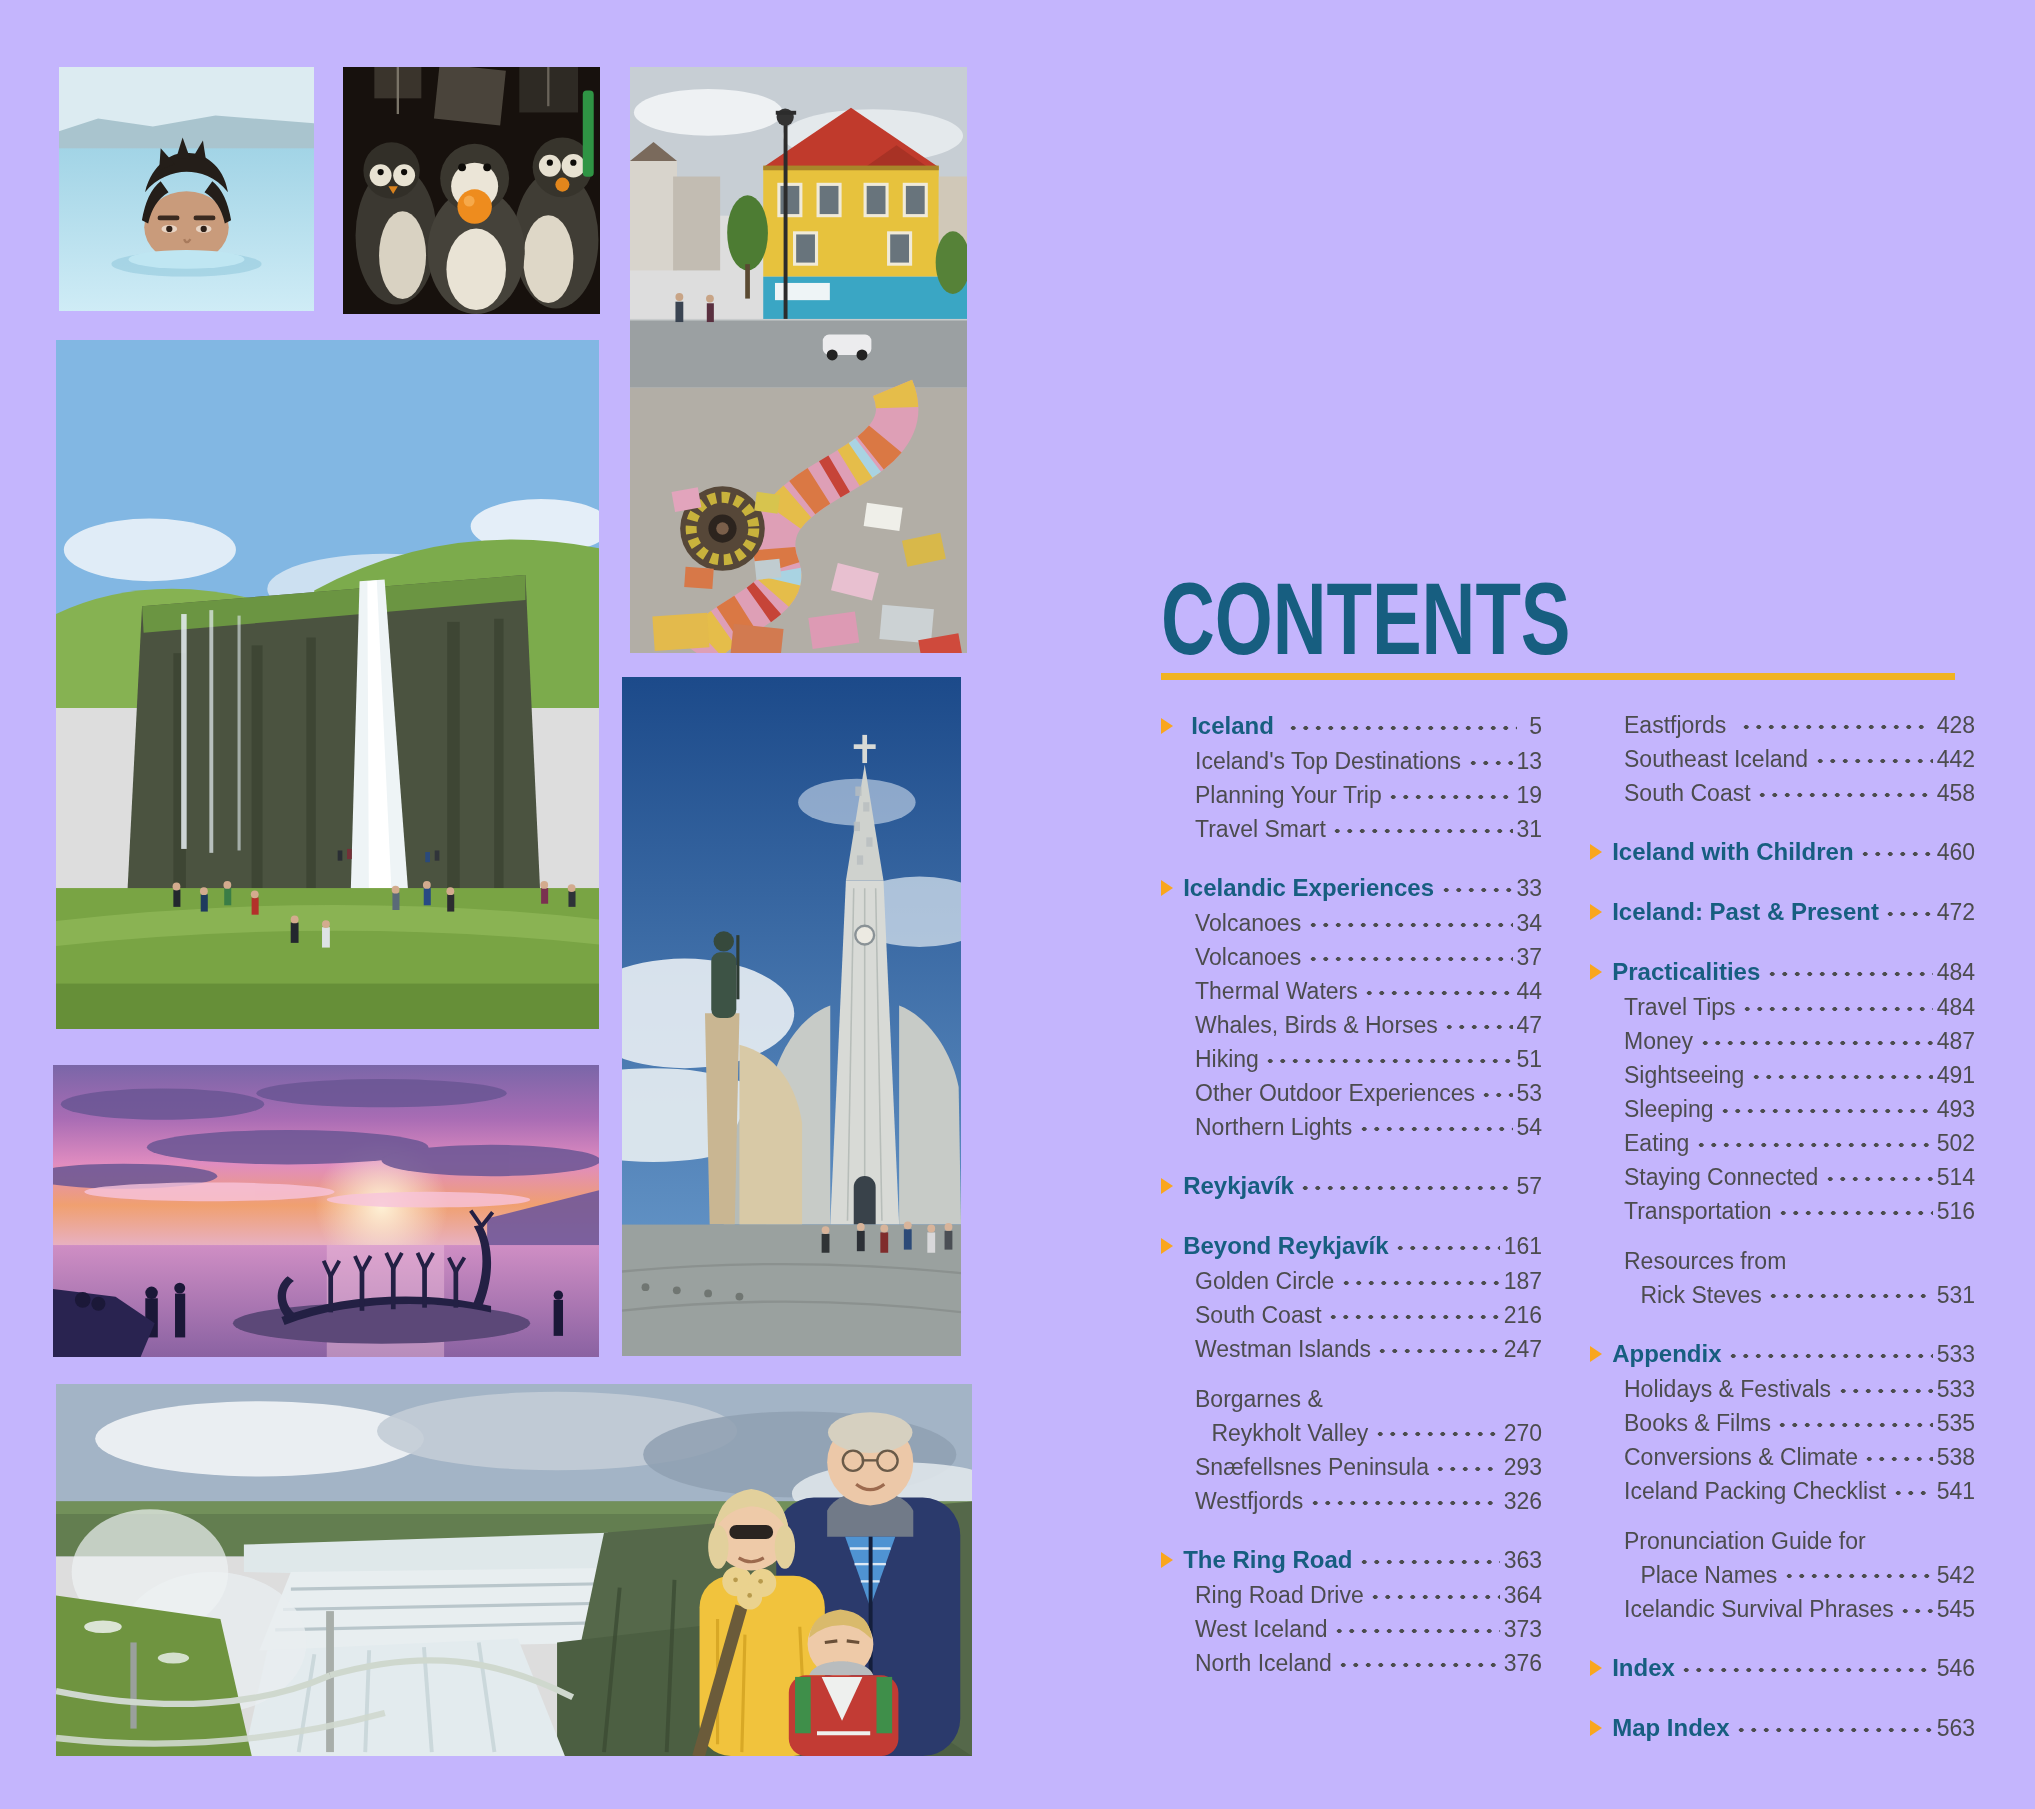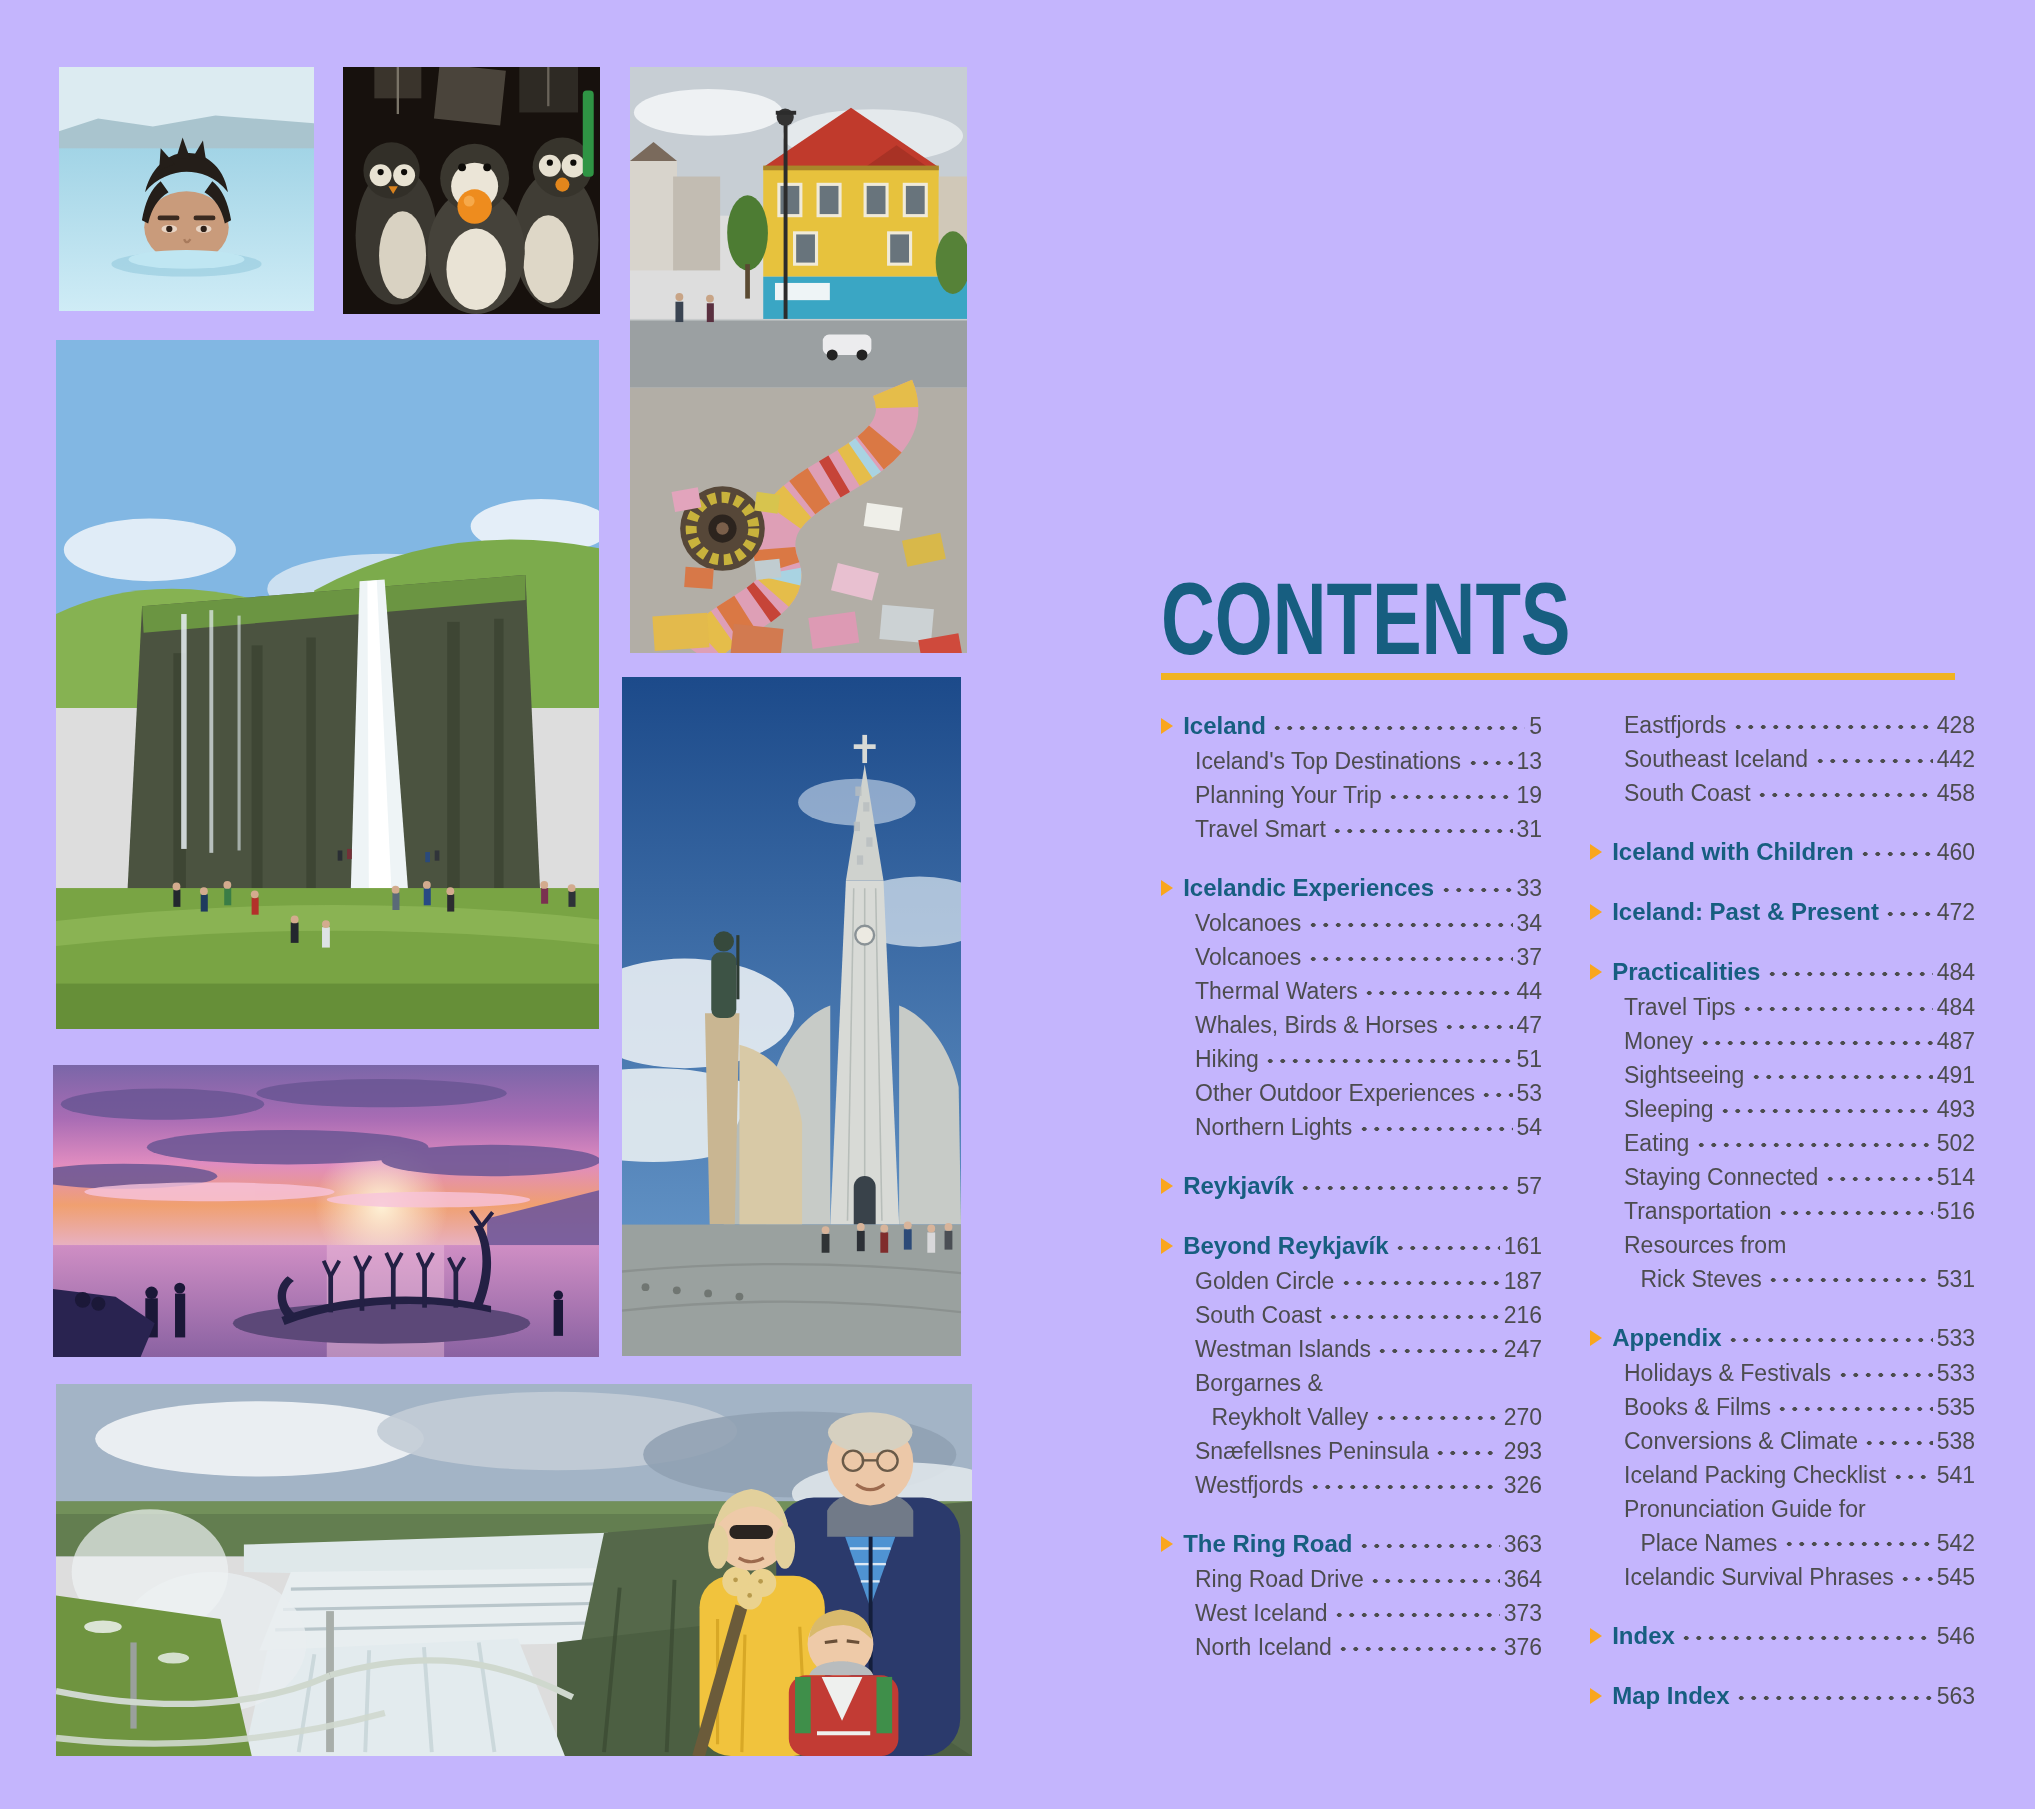--- a/index.html
+++ b/index.html
@@ -16,23 +16,23 @@
     font-size:102px; font-weight:700; line-height:1; letter-spacing:0;
     color:#175e80; transform:scaleX(0.73); transform-origin:0 0; white-space:nowrap;
   }
   .toc-rule { position:absolute; left:1161px; top:673px; width:794px; height:7px; background:#f0b323; }
   .toc-cols { position:absolute; left:1161px; top:708px; width:814px; display:flex; gap:48px; }
   .col { width:381px; padding-left:34px; box-sizing:border-box; }
   .col:last-child { width:385px; }
   .toc-row { display:flex; align-items:baseline; white-space:nowrap; }
   .toc-row.sub { font-size:23px; line-height:34px; color:#4c4c4e; font-weight:400; }
   .toc-row.section { font-size:24px; line-height:36px; font-weight:700; color:#175e80; margin-top:24px; margin-left:-34px; }
-  .col > .toc-row:first-child { margin-top:0; }
+  .col > .toc-row:first-child { margin-top:0;gap:8px; }
   .toc-row.multi { display:block; }
-  .toc-row.multi .l1 { line-height:34px; }
+  .toc-row.multi .l1 { line-height:34px;margin-top:16px; }
   .toc-row.multi .l2 { display:flex; align-items:flex-start; padding-left:16.4px; line-height:34px; }
   .lbl { flex:0 0 auto; }
   .pg { flex:0 0 auto; font-weight:400; color:#4c4c4e; font-size:23px; }
   .dots {
     flex:1 1 19px; min-width:0; height:23.5px; margin:0 3.9px 0 5.5px; align-self:baseline;
     background-image:radial-gradient(circle, #4c4c4e 2px, rgba(0,0,0,0) 2.3px);
     background-size:12.5px 5.5px; background-repeat:repeat-x; background-position:left bottom 3.1px;
   }
   .arrow {
     flex:0 0 auto; width:0; height:0; border-style:solid;

